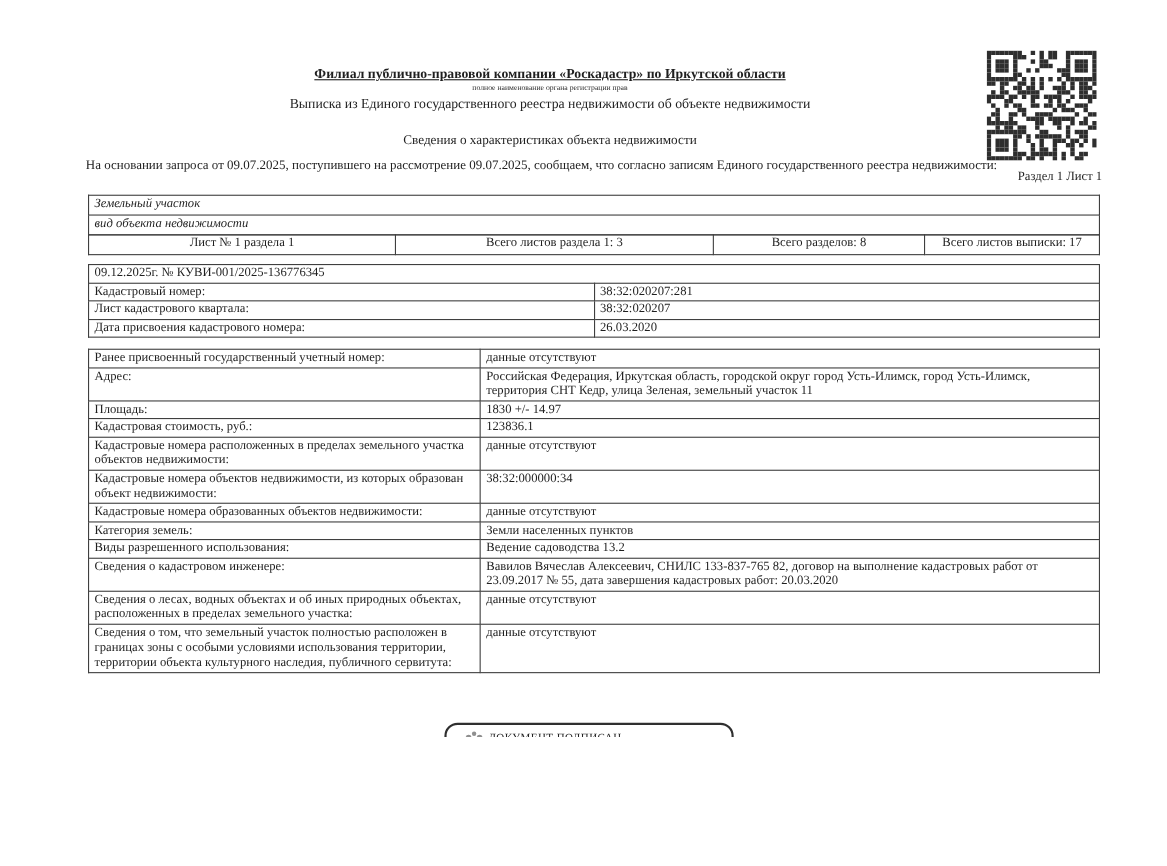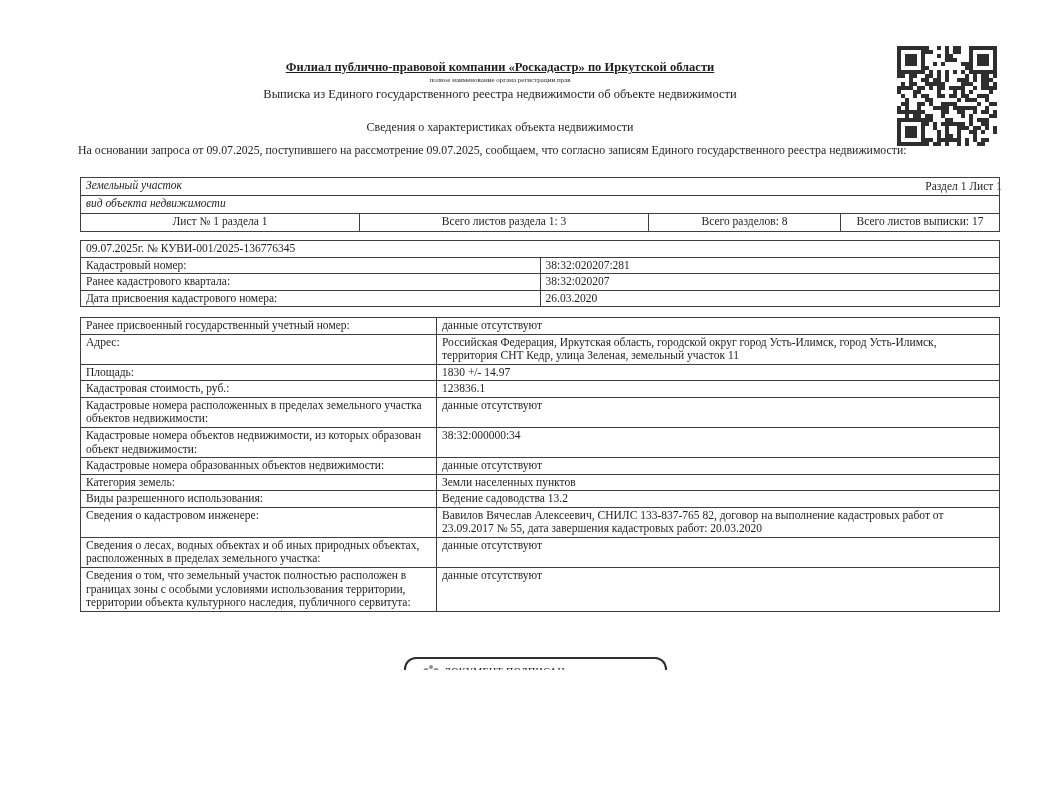--- a/index.html
+++ b/index.html
@@ -7,21 +7,21 @@
     position:relative;width:1061px;height:670px;background:#fff;overflow:hidden;
     font-family:"Liberation Serif","DejaVu Serif",serif;color:#1f1f1f;
   }
   
   .hdr{position:absolute;left:80px;top:60px;width:840px;text-align:center;}
   .org-name{font-size:12.5px;font-weight:bold;text-decoration:underline;}
   .org-cap{font-size:7px;margin-top:1px;color:#2a2a2a;}
   .doc-title{font-size:12.5px;margin-top:3px;}
   .sec-title{position:absolute;left:80px;top:108px;width:840px;text-align:center;font-size:12px;margin-top:12px;}
   .req-line{position:absolute;left:78px;top:143px;width:938px;font-size:11.8px;white-space:nowrap;}
-  .sec-page{position:absolute;left:80px;top:180px;width:922px;text-align:right;font-size:11.5px;}
+  .sec-page{position:absolute;left:80px;top:155px;width:922px;text-align:right;font-size:11.5px;}
   .qr{position:absolute;left:897px;top:46px;width:100px;height:100px;}
   
   table.doc{border-collapse:collapse;table-layout:fixed;width:920px;position:absolute;left:80px;
     font-size:11.5px;line-height:1.18;}
   table.doc td{border:1px solid #3f3f3f;padding:1px 5px;vertical-align:top;}
   table.doc{border:1.5px solid #333;}
   .t-object{top:177px;}
   .t-object td{text-align:left;height:15px;font-style:italic;}
   .t-sheets{top:213px;}
   .t-sheets td{text-align:center;height:15px;}
@@ -410,28 +410,28 @@
       <td style="width:278px">Всего листов раздела 1: 3</td>
       <td style="width:181px">Всего разделов: 8</td>
       <td>Всего листов выписки: 17</td>
     </tr>
   </tbody>
     </table>
 
   <table class="doc t-cad">
     <tbody>
         <tr>
-      <td colspan="2">09.07.2025г. № КУВИ-001/2025-136776345</td>
+      <td colspan="2">09.12.2025г. № КУВИ-001/2025-136776345</td>
     </tr>
     <tr>
       <td class="lbl">Кадастровый номер:</td>
       <td>38:32:020207:281</td>
     </tr>
     <tr>
-      <td class="lbl">Ранее кадастрового квартала:</td>
+      <td class="lbl">Лист кадастрового квартала:</td>
       <td>38:32:020207</td>
     </tr>
     <tr>
       <td class="lbl">Дата присвоения кадастрового номера:</td>
       <td>26.03.2020</td>
     </tr>
   </tbody>
     </table>
 
   <table class="doc t-det">

